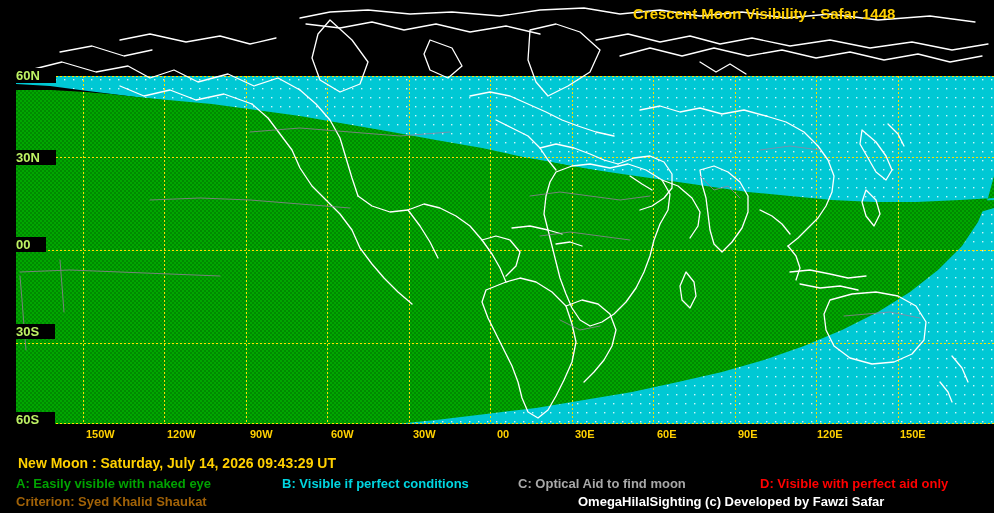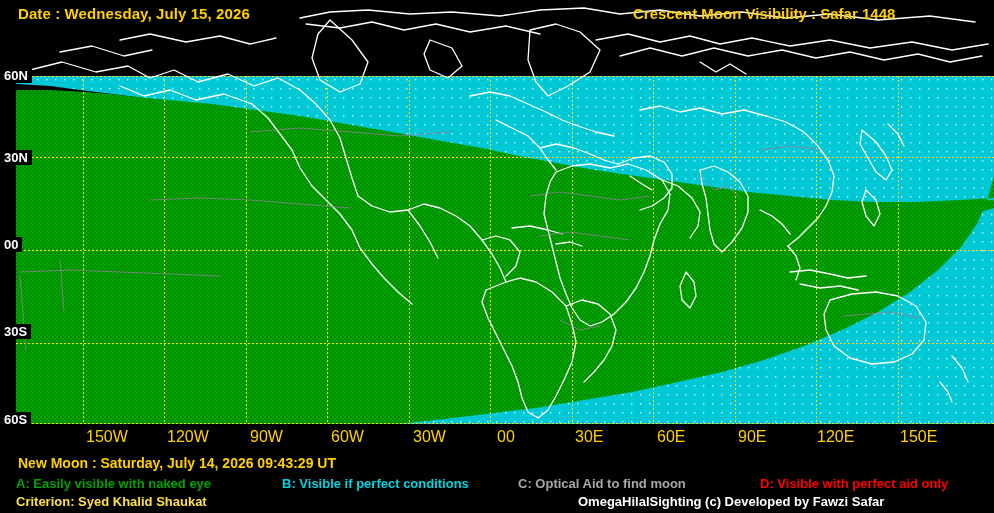--- a/index.html
+++ b/index.html
@@ -29,46 +29,45 @@
         background-image:linear-gradient(to right,#ffe000 0 2px,transparent 2px 4px);
         background-size:4px 1px;}
   .gl-v{position:absolute;top:0;height:100%;width:1px;
         background-image:linear-gradient(to bottom,#ffe000 0 2px,transparent 2px 4px);
         background-size:1px 4px;}
 
   
   .coast{position:absolute;left:0;top:0;z-index:20;}
 
   
-  .lat-lbl{position:absolute;color:#ffffff;font-size:13px;font-weight:bold;
-           background:#000;padding:0 4px;z-index:45;white-space:nowrap;}
-  .lon-lbl{position:absolute;color:#ffd000;font-size:16px;font-weight:normal;
+  .lat-lbl{position:absolute;color:#bef264;font-size:13px;font-weight:bold;
+           background:#000;padding:0 16px;z-index:45;white-space:nowrap;}
+  .lon-lbl{position:absolute;color:#ffd000;font-size:11px;font-weight:bold;
            z-index:45;white-space:nowrap;top:428px;}
 
   
   .ft{position:absolute;left:0;width:994px;z-index:45;}
   .ft-newmoon{top:455px;left:18px;color:#ffd000;font-size:14px;font-weight:bold;
               position:absolute;white-space:nowrap;}
   .leg{position:absolute;top:476px;font-size:13px;font-weight:bold;white-space:nowrap;}
   .legA{left:16px;color:#00a200;}
   .legB{left:266px;color:#00d5e0;padding-left:16px;}
   .legC{left:518px;color:#a8a8a8;}
   .legD{left:760px;color:#ff0000;}
-  .ft-crit{position:absolute;top:494px;left:16px;color:#fde047;
+  .ft-crit{position:absolute;top:494px;left:16px;color:#a16207;
            font-size:13px;font-weight:bold;white-space:nowrap;}
   .ft-brand{position:absolute;top:494px;left:578px;color:#ffffff;
             font-size:13px;font-weight:bold;white-space:nowrap;}
 </style>
 </head>
 <body>
 
 <div id="app">
 
   <div class="hdr">
-    <div class="hdr-date">Date : Wednesday, July 15, 2026</div>
     <div class="hdr-title">Crescent Moon Visibility : Safar  1448</div>
   </div>
 
   <div id="map">
 
     <svg class="layer" width="978" height="348" viewBox="0 0 978 348" style="z-index:5;display:block;">
       <defs>
         <pattern id="pA" width="4" height="4" patternUnits="userSpaceOnUse">
           <rect width="4" height="4" fill="#008a00"></rect>
           <rect x="0" y="0" width="2" height="2" fill="#00a700"></rect>

